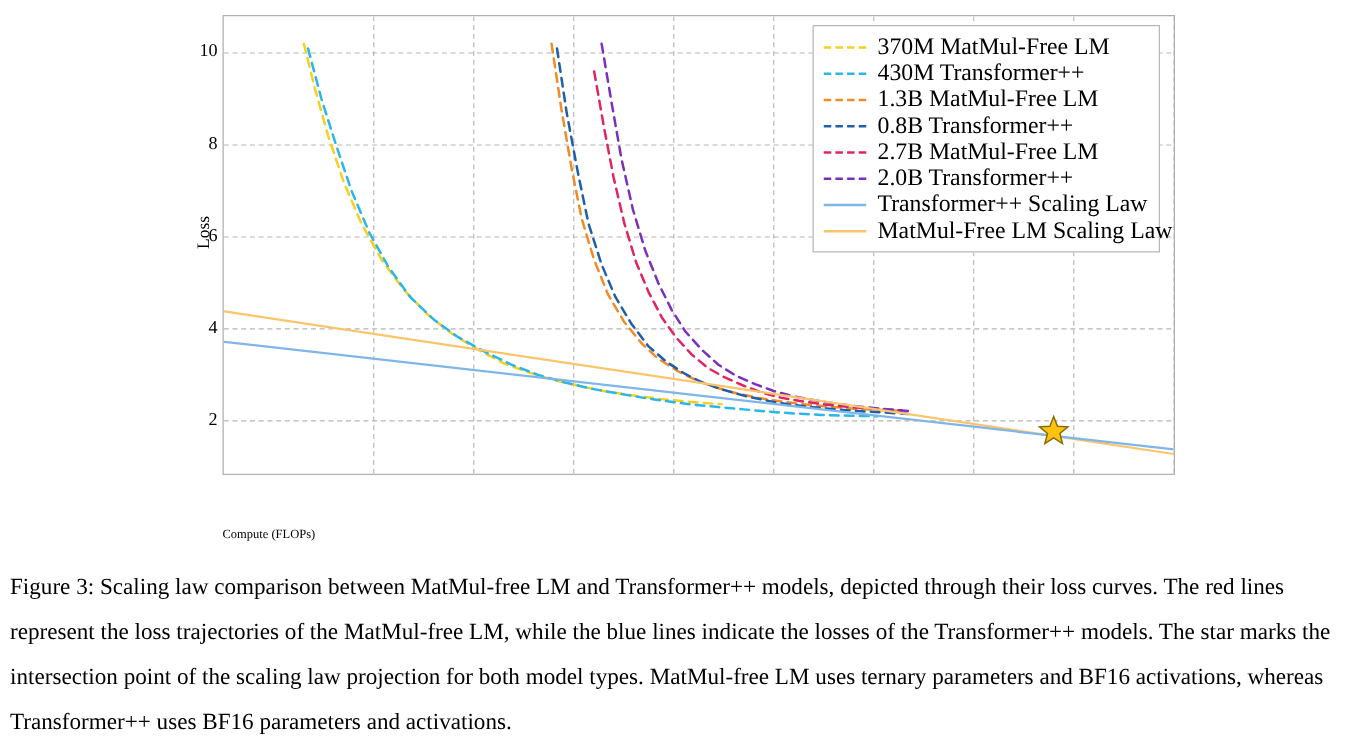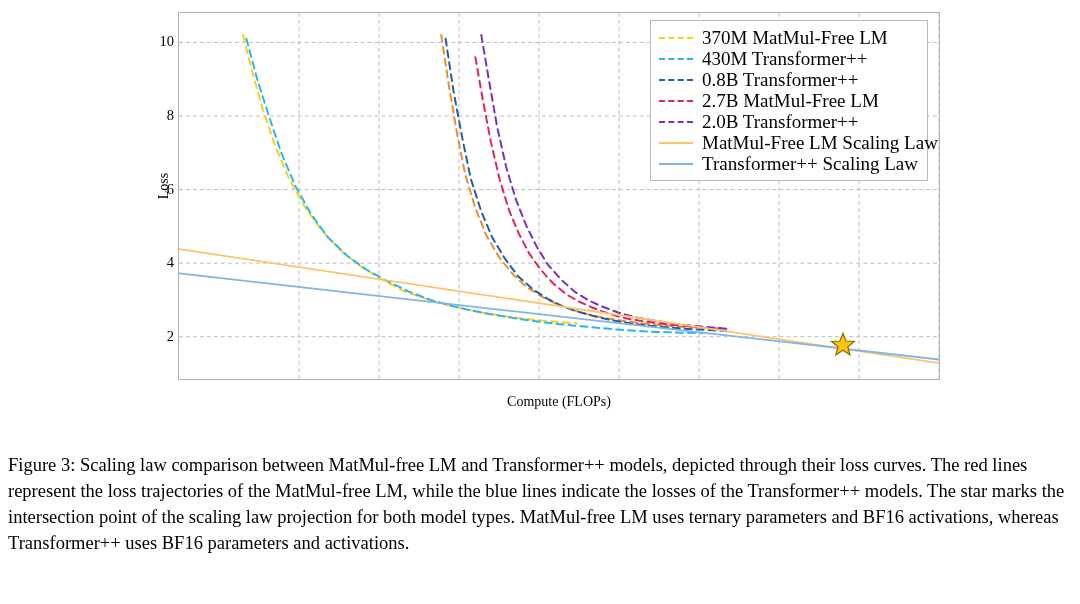--- a/index.html
+++ b/index.html
@@ -55,24 +55,23 @@
     width: 80px;
     text-align: center;
     font-size: 14px;
     transform: rotate(-90deg);
     transform-origin: center center;
     color: #000;
   }
   #xlabel {
     position: absolute;
     left: 178px;
-    top: 394px;
+    top: 422px;
     width: 762px;
-    text-align: center;
-    font-size: 14px;
+    font-size: 10px;
   }
 
   .ytick {
     position: absolute;
     right: 0;
     width: 34px;
     text-align: right;
     font-size: 14.5px;
     line-height: 14px;
   }
@@ -134,21 +133,21 @@
     white-space: nowrap;
   }
 
   
   #caption {
     position: absolute;
     left: 8px;
     top: 452px;
     width: 1064px;
     font-size: 18.5px;
-    line-height: 26px;
+    line-height: 36px;
     text-align: left;
     font-family: "Liberation Serif", serif;
   }
 </style>
 </head>
 <body>
 
 <div id="page">
 
   <div id="figure">
@@ -198,37 +197,41 @@
     <div id="legend">
         <div class="legend-row">
           <span class="legend-swatch" style="border-top-color: rgb(245, 208, 32);"></span>
           <span class="legend-label">370M MatMul-Free LM</span>
         </div>
         <div class="legend-row">
           <span class="legend-swatch" style="border-top-color: rgb(41, 182, 232);"></span>
           <span class="legend-label">430M Transformer++</span>
         </div>
         <div class="legend-row">
+          <span class="legend-swatch" style="border-top-color: rgb(240, 139, 38);"></span>
+          <span class="legend-label">1.3B MatMul-Free LM</span>
+        </div>
+        <div class="legend-row">
           <span class="legend-swatch" style="border-top-color: rgb(31, 95, 168);"></span>
           <span class="legend-label">0.8B Transformer++</span>
         </div>
         <div class="legend-row">
           <span class="legend-swatch" style="border-top-color: rgb(224, 36, 94);"></span>
           <span class="legend-label">2.7B MatMul-Free LM</span>
         </div>
         <div class="legend-row">
           <span class="legend-swatch" style="border-top-color: rgb(123, 47, 190);"></span>
           <span class="legend-label">2.0B Transformer++</span>
         </div>
         <div class="legend-row">
+          <span class="legend-swatch solid" style="border-top-color: rgb(127, 181, 232);"></span>
+          <span class="legend-label">Transformer++ Scaling Law</span>
+        </div>
+        <div class="legend-row">
           <span class="legend-swatch solid" style="border-top-color: rgb(252, 196, 107);"></span>
           <span class="legend-label">MatMul-Free LM Scaling Law</span>
         </div>
-        <div class="legend-row">
-          <span class="legend-swatch solid" style="border-top-color: rgb(127, 181, 232);"></span>
-          <span class="legend-label">Transformer++ Scaling Law</span>
-        </div>
       </div>
   </div>
 
   <div id="caption">Figure 3: Scaling law comparison between MatMul-free LM and Transformer++ models, depicted through their loss curves. The red lines represent the loss trajectories of the MatMul-free LM, while the blue lines indicate the losses of the Transformer++ models. The star marks the intersection point of the scaling law projection for both model types. MatMul-free LM uses ternary parameters and BF16 activations, whereas Transformer++ uses BF16 parameters and activations.</div>
 
 </div>
 
 </body></html>

